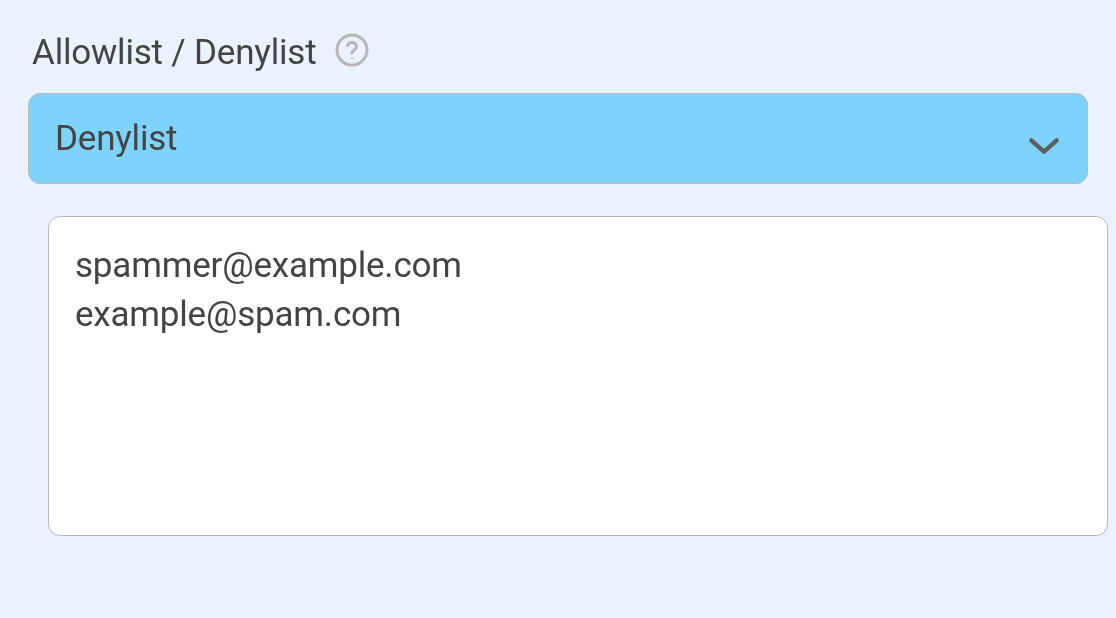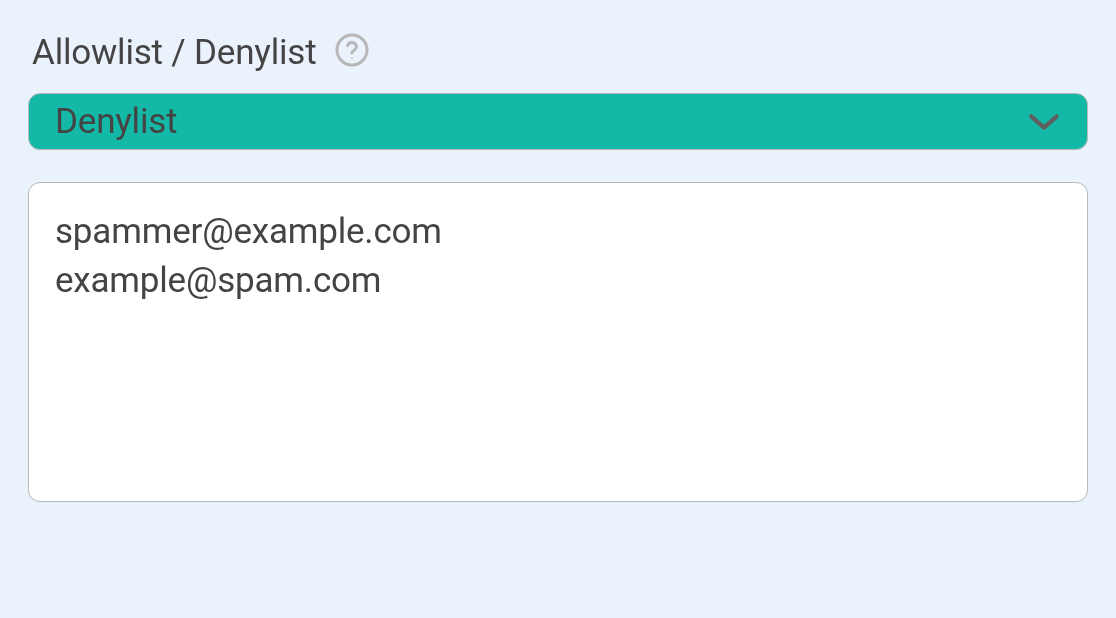--- a/index.html
+++ b/index.html
@@ -39,27 +39,27 @@
       height: 36px;
       color: #b7b7b7;
       cursor: pointer;
     }
     .help-icon svg {
       width: 36px;
       height: 36px;
     }
     .select-wrapper {
       position: relative;
-      background-color: #14b8a6;
+      background-color: #7dd3fc;
       border: 1px solid #b9b9b9;
       border-radius: 12px;
       box-shadow: 0 1px 0 rgba(0,0,0,0.02);
-      padding: 7px 26px;
+      padding: 24px 26px;
       display: flex;
-      align-items: center;
+      align-items: flex-end;
       justify-content: space-between;
       cursor: pointer;
       margin-bottom: 32px;
     }
     .select-value {
       font-size: 35px;
       font-weight: 400;
       color: #444444;
       letter-spacing: -0.2px;
     }
@@ -83,20 +83,21 @@
       padding: 24px 26px;
       font-size: 35px;
       font-family: inherit;
       font-weight: 400;
       color: #444444;
       letter-spacing: -0.2px;
       line-height: 1.4;
       resize: none;
       outline: none;
       white-space: pre;
+      margin-left: 20px;
     }
   </style>
 </head>
 <body>
 
 <div class="field-wrapper">
   <div class="label-row">
     <span class="field-label">Allowlist / Denylist</span>
     <span class="help-icon">
       <svg viewBox="0 0 24 24" fill="none" stroke="currentColor" stroke-width="2" stroke-linecap="round" stroke-linejoin="round">

